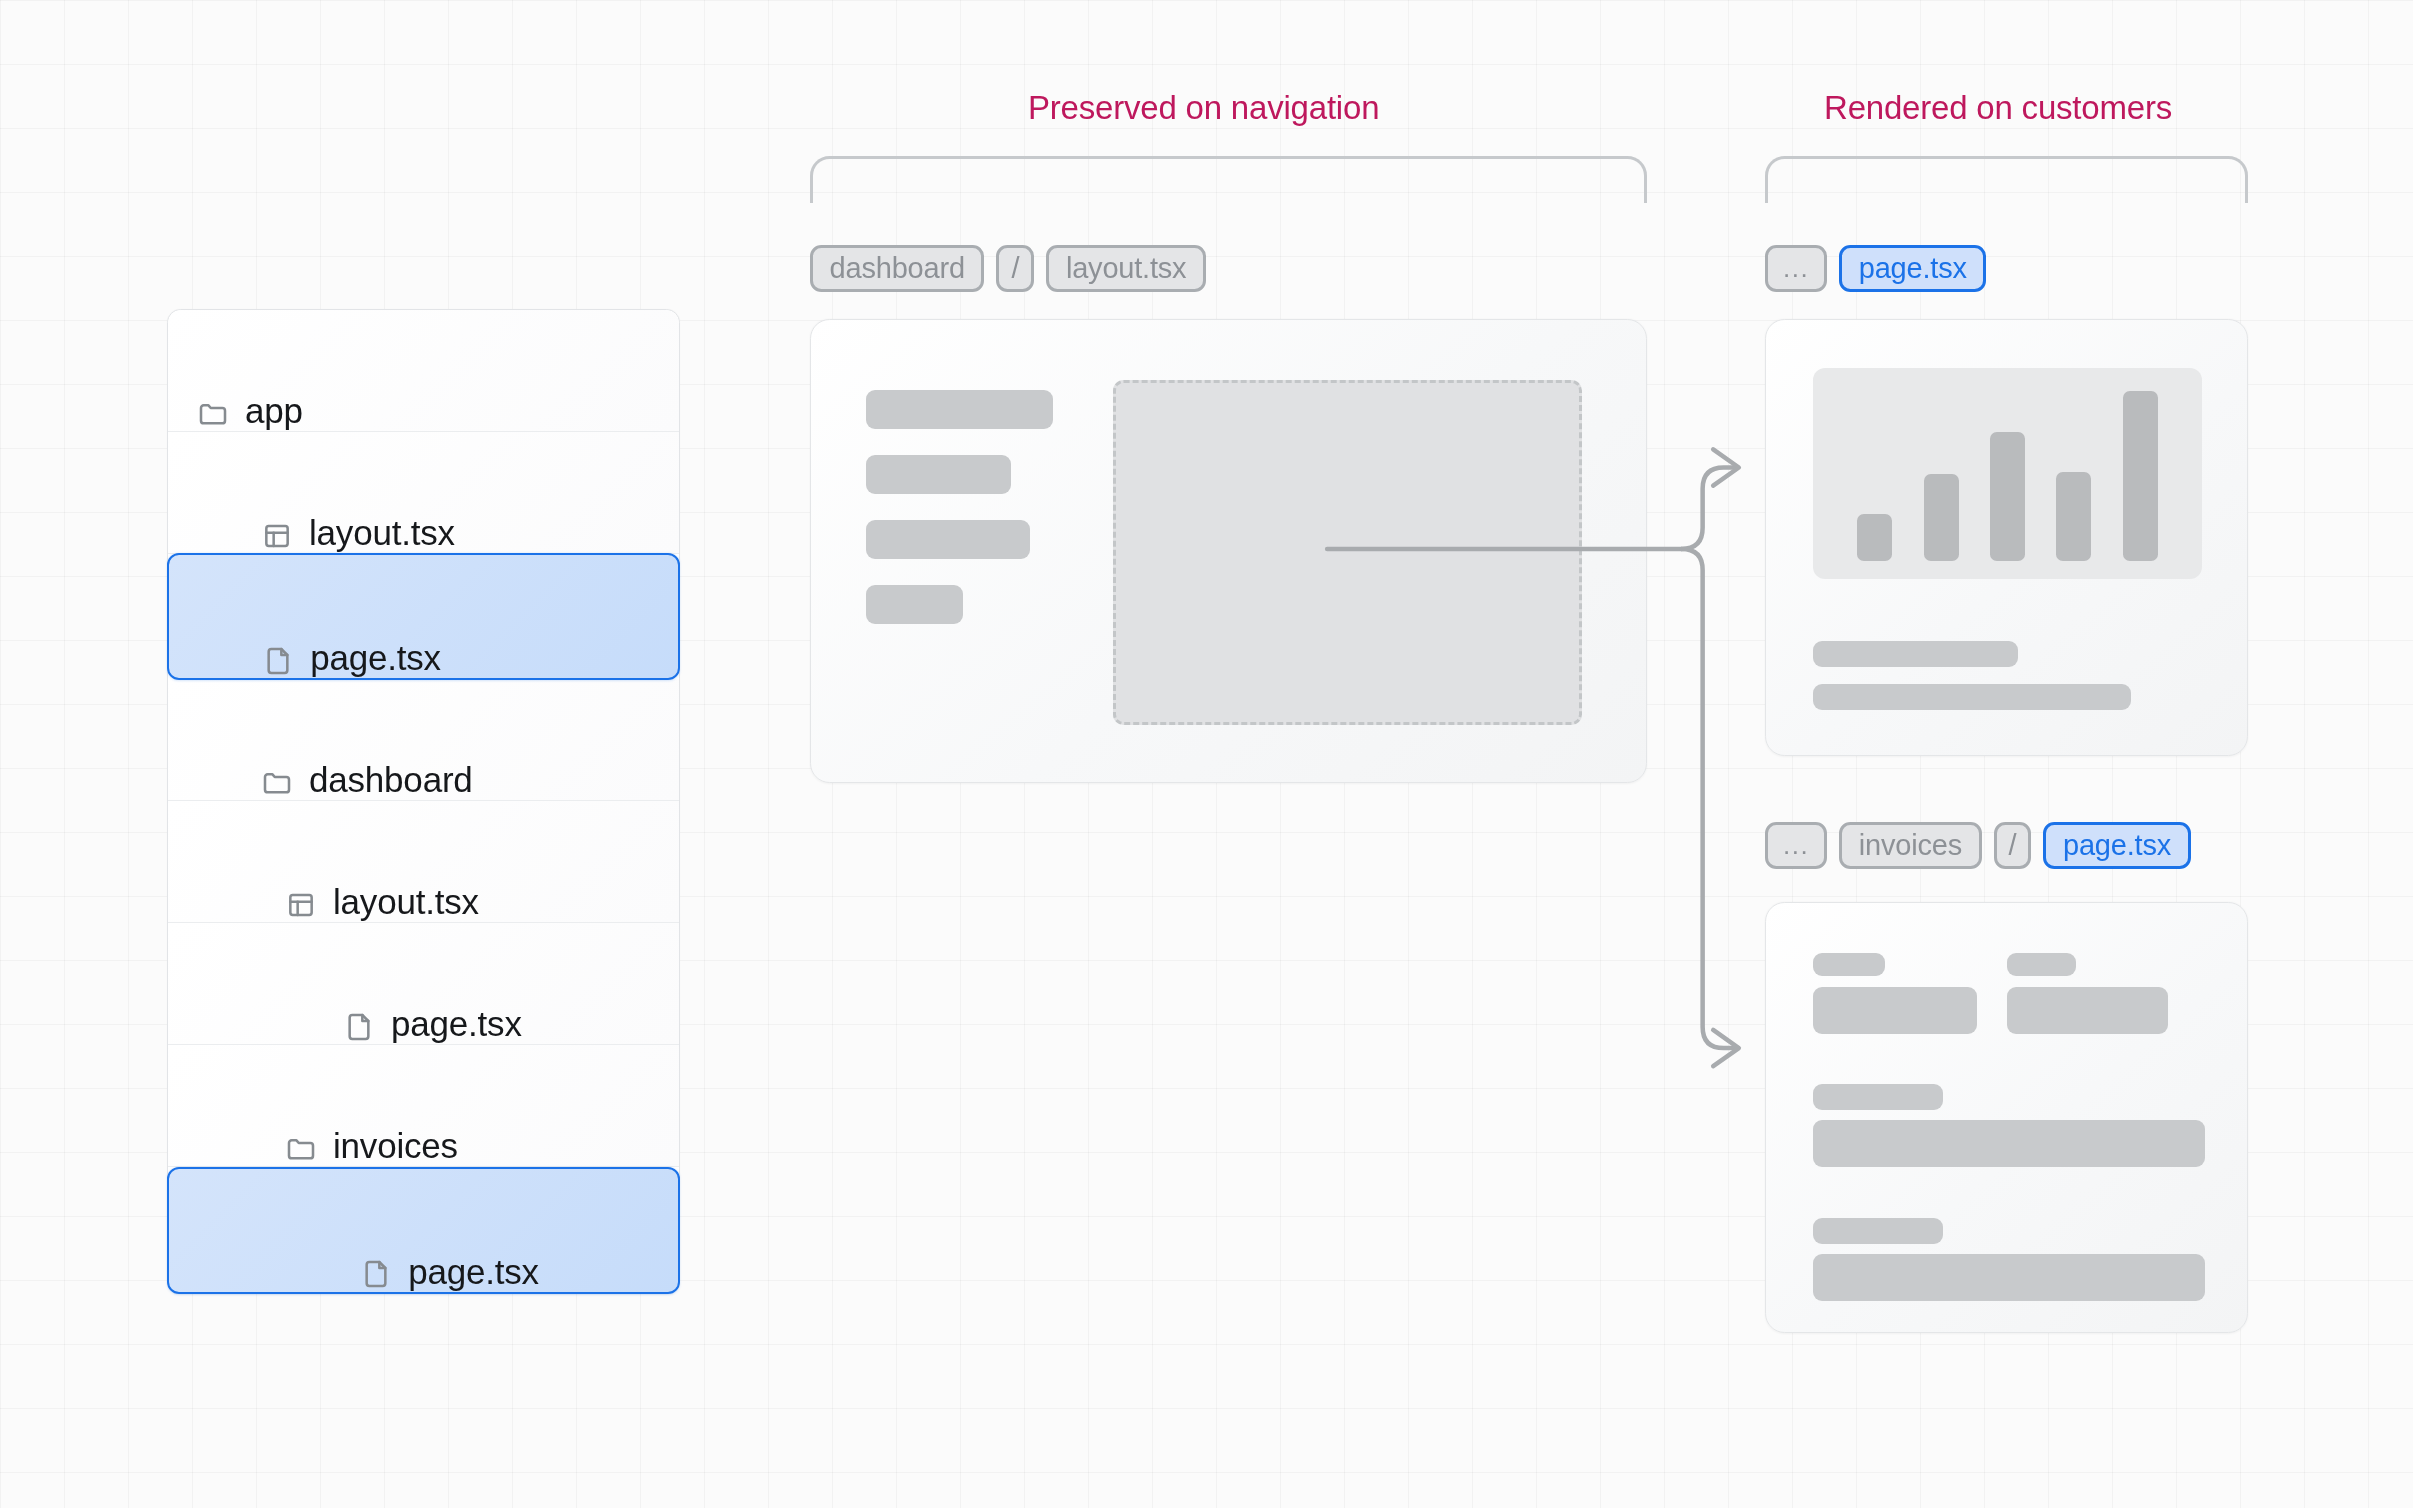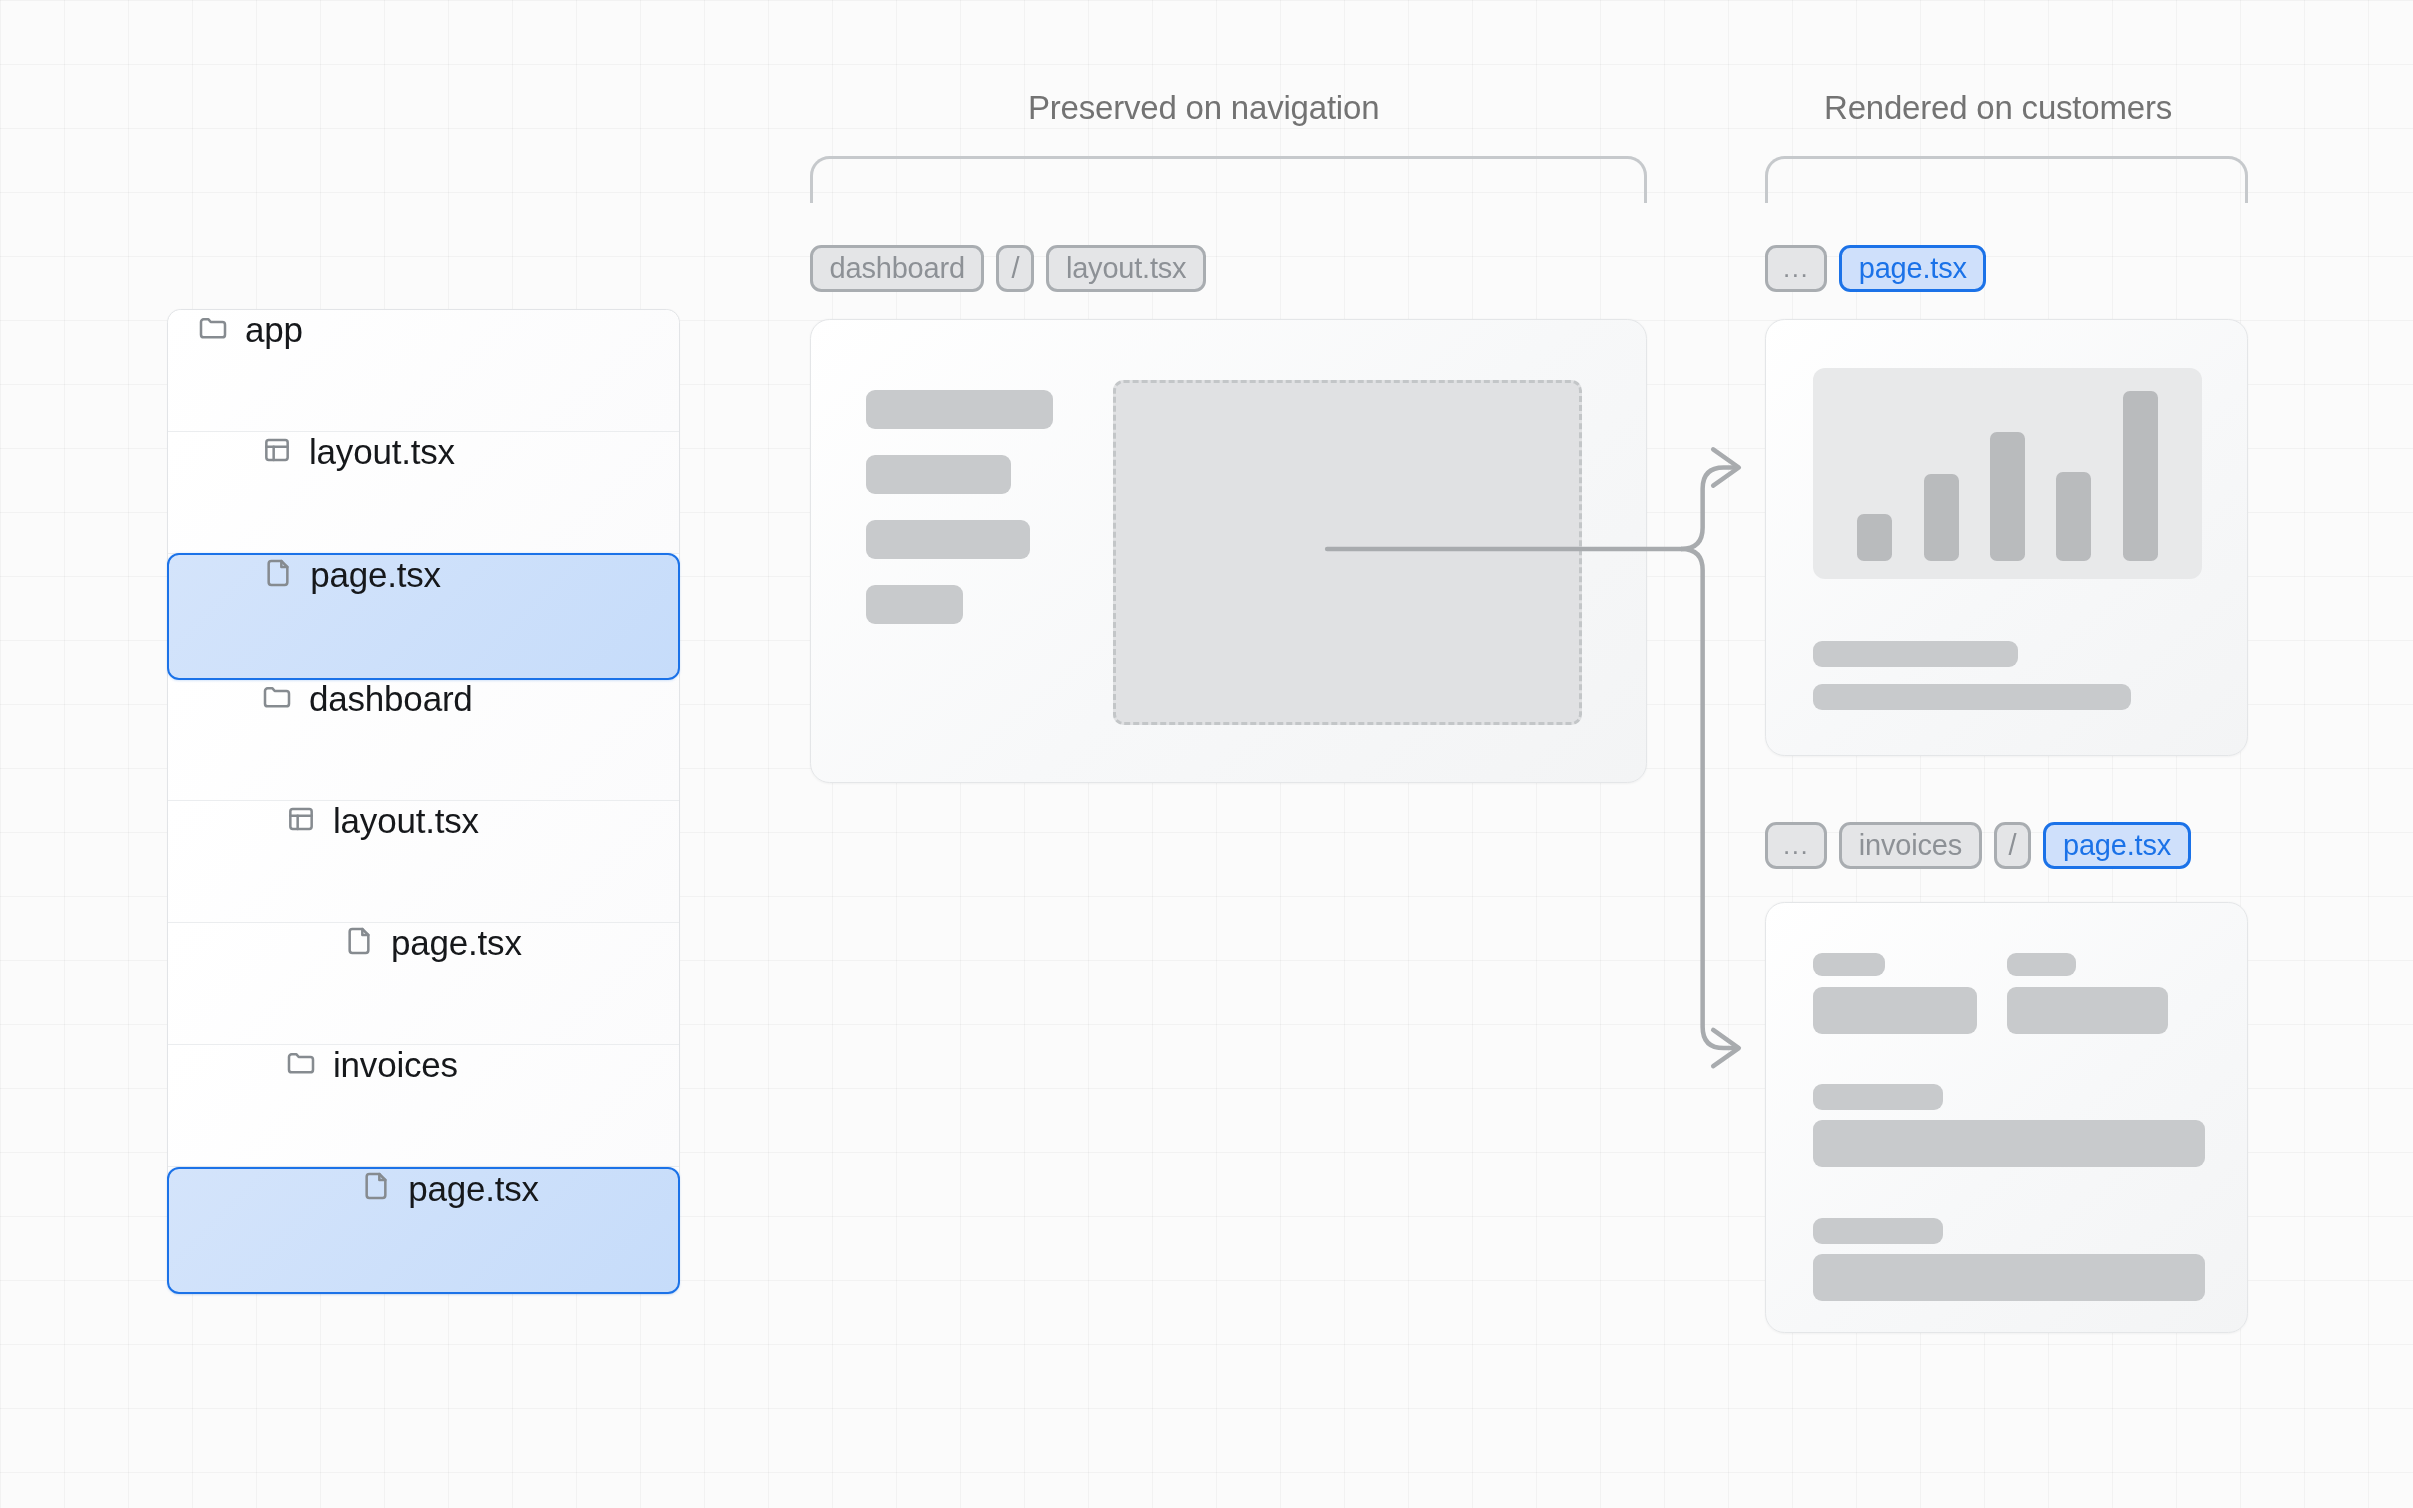--- a/index.html
+++ b/index.html
@@ -30,21 +30,21 @@
     width: 513px;
     background: #ffffff;
     border: 0.8px solid #e2e4e7;
     border-radius: 13.6px;
     box-shadow: 0 0.8px 1.5px rgba(0,0,0,0.04);
   }
   .tree-row {
     position: relative;
     height: 122px;
     display: flex;
-    align-items: flex-start;
+    align-items: flex-end;
     border-bottom: 0.8px solid #ebedef;
     background: linear-gradient(135deg, #ffffff 0%, #fbfbfc 100%);
   }
   .tree-row:first-child { border-top-left-radius: 13.6px; border-top-right-radius: 13.6px; }
   .tree-row:last-child  { border-bottom: none; border-bottom-left-radius: 13.6px; border-bottom-right-radius: 13.6px; }
 
   .tree-row.selected {
     background: linear-gradient(135deg, #d4e4fb 0%, #c6dcfa 100%);
     border: 2.3px solid #1b72e8;
     border-radius: 12px;
@@ -73,21 +73,21 @@
   .ind0 { padding-left: 27px; }
   .ind1 { padding-left: 91px; }
   .ind2 { padding-left: 115px; }
   .ind3 { padding-left: 173px; }
   .ind4 { padding-left: 189px; }
 
   
   .col-title {
     position: absolute;
     font-size: 33px;
-    color: #737373;
+    color: #be185d;
     letter-spacing: -0.2px;
     white-space: nowrap;
   }
   .bracket {
     position: absolute;
     height: 47px;
     border: 3px solid #c6c9cc;
     border-bottom: none;
     border-top-left-radius: 19.6px;
     border-top-right-radius: 19.6px;

